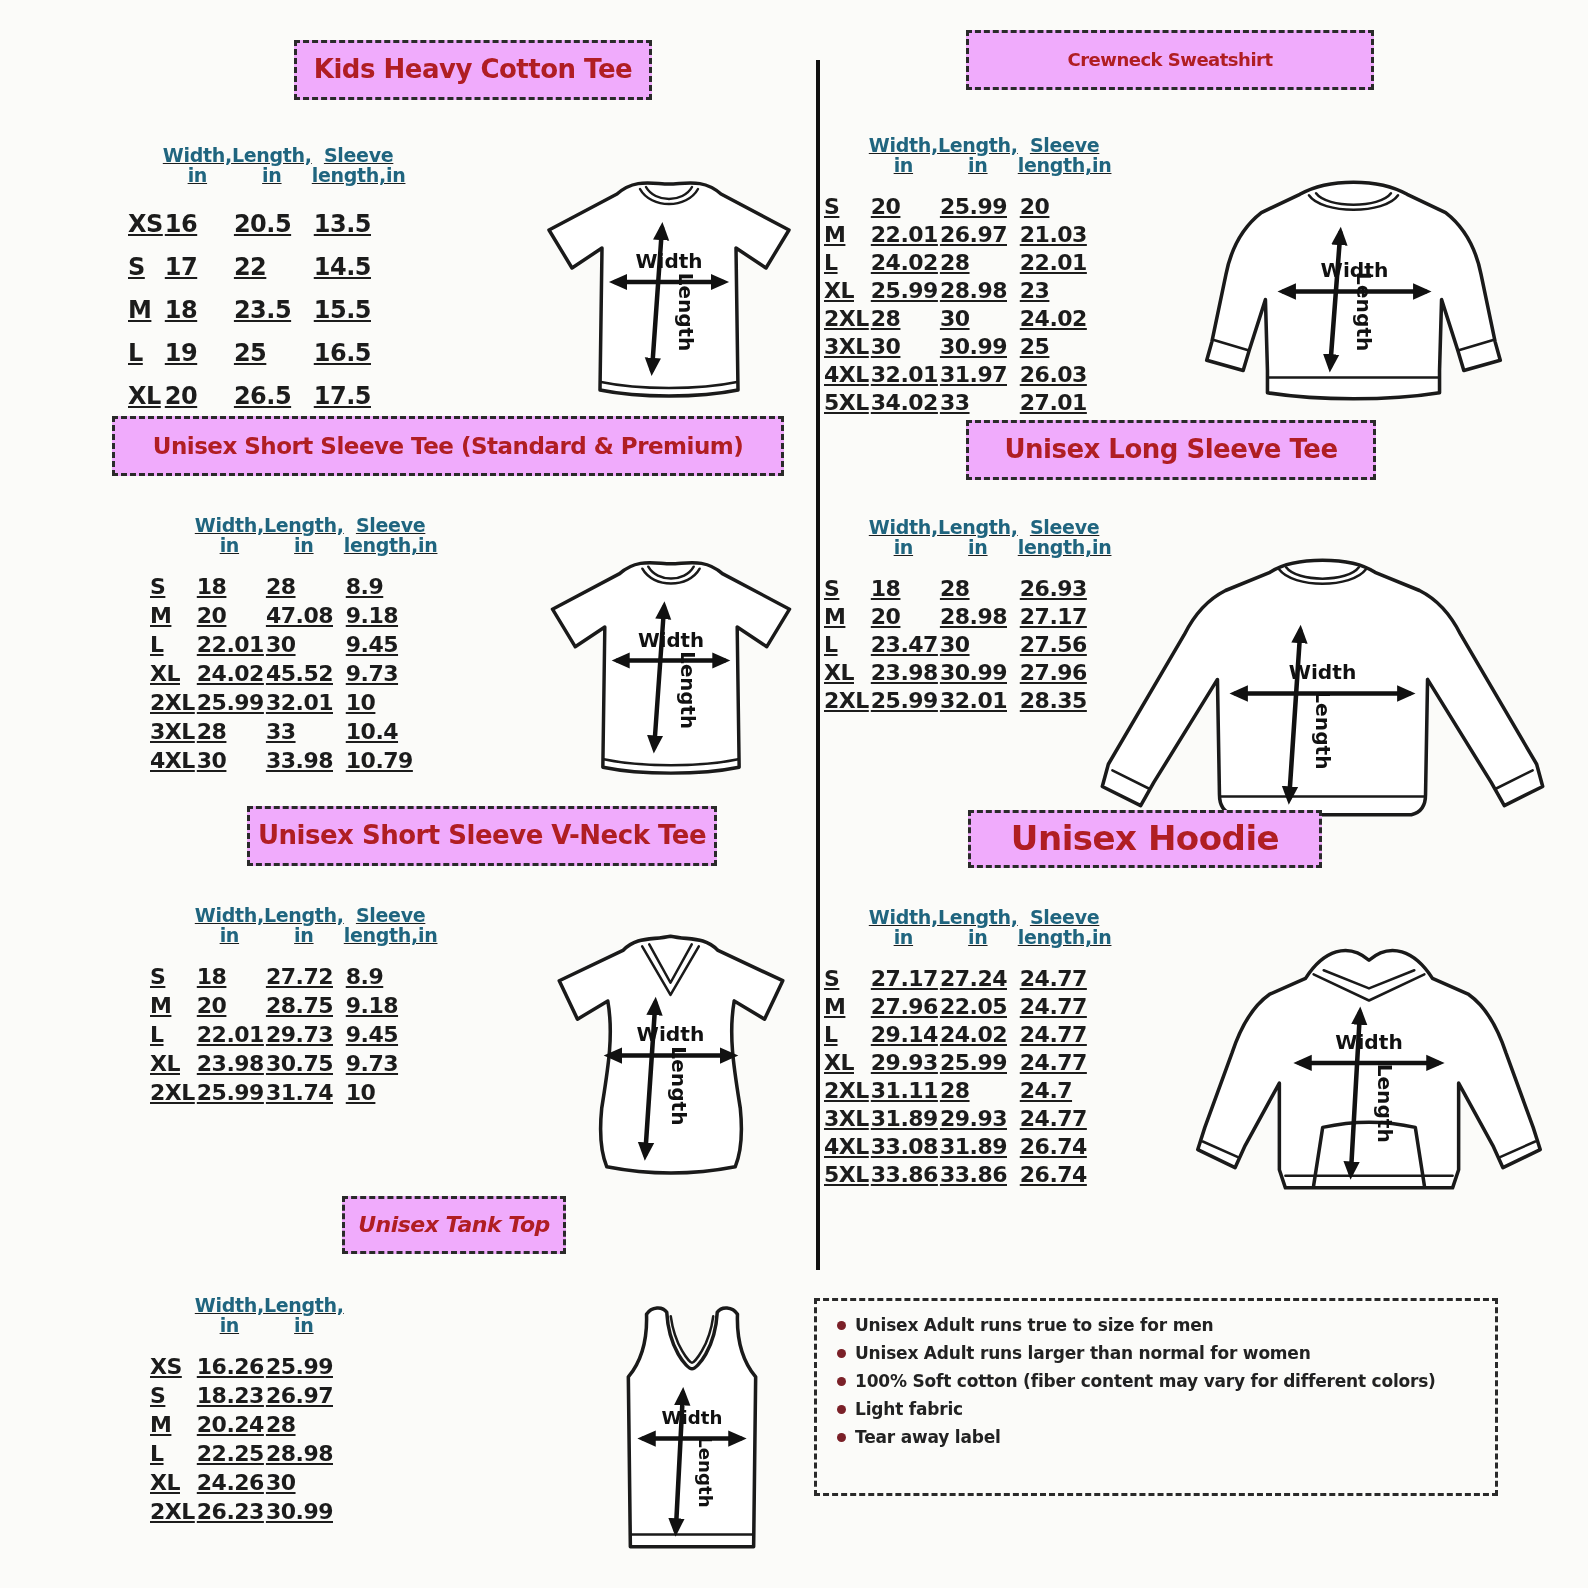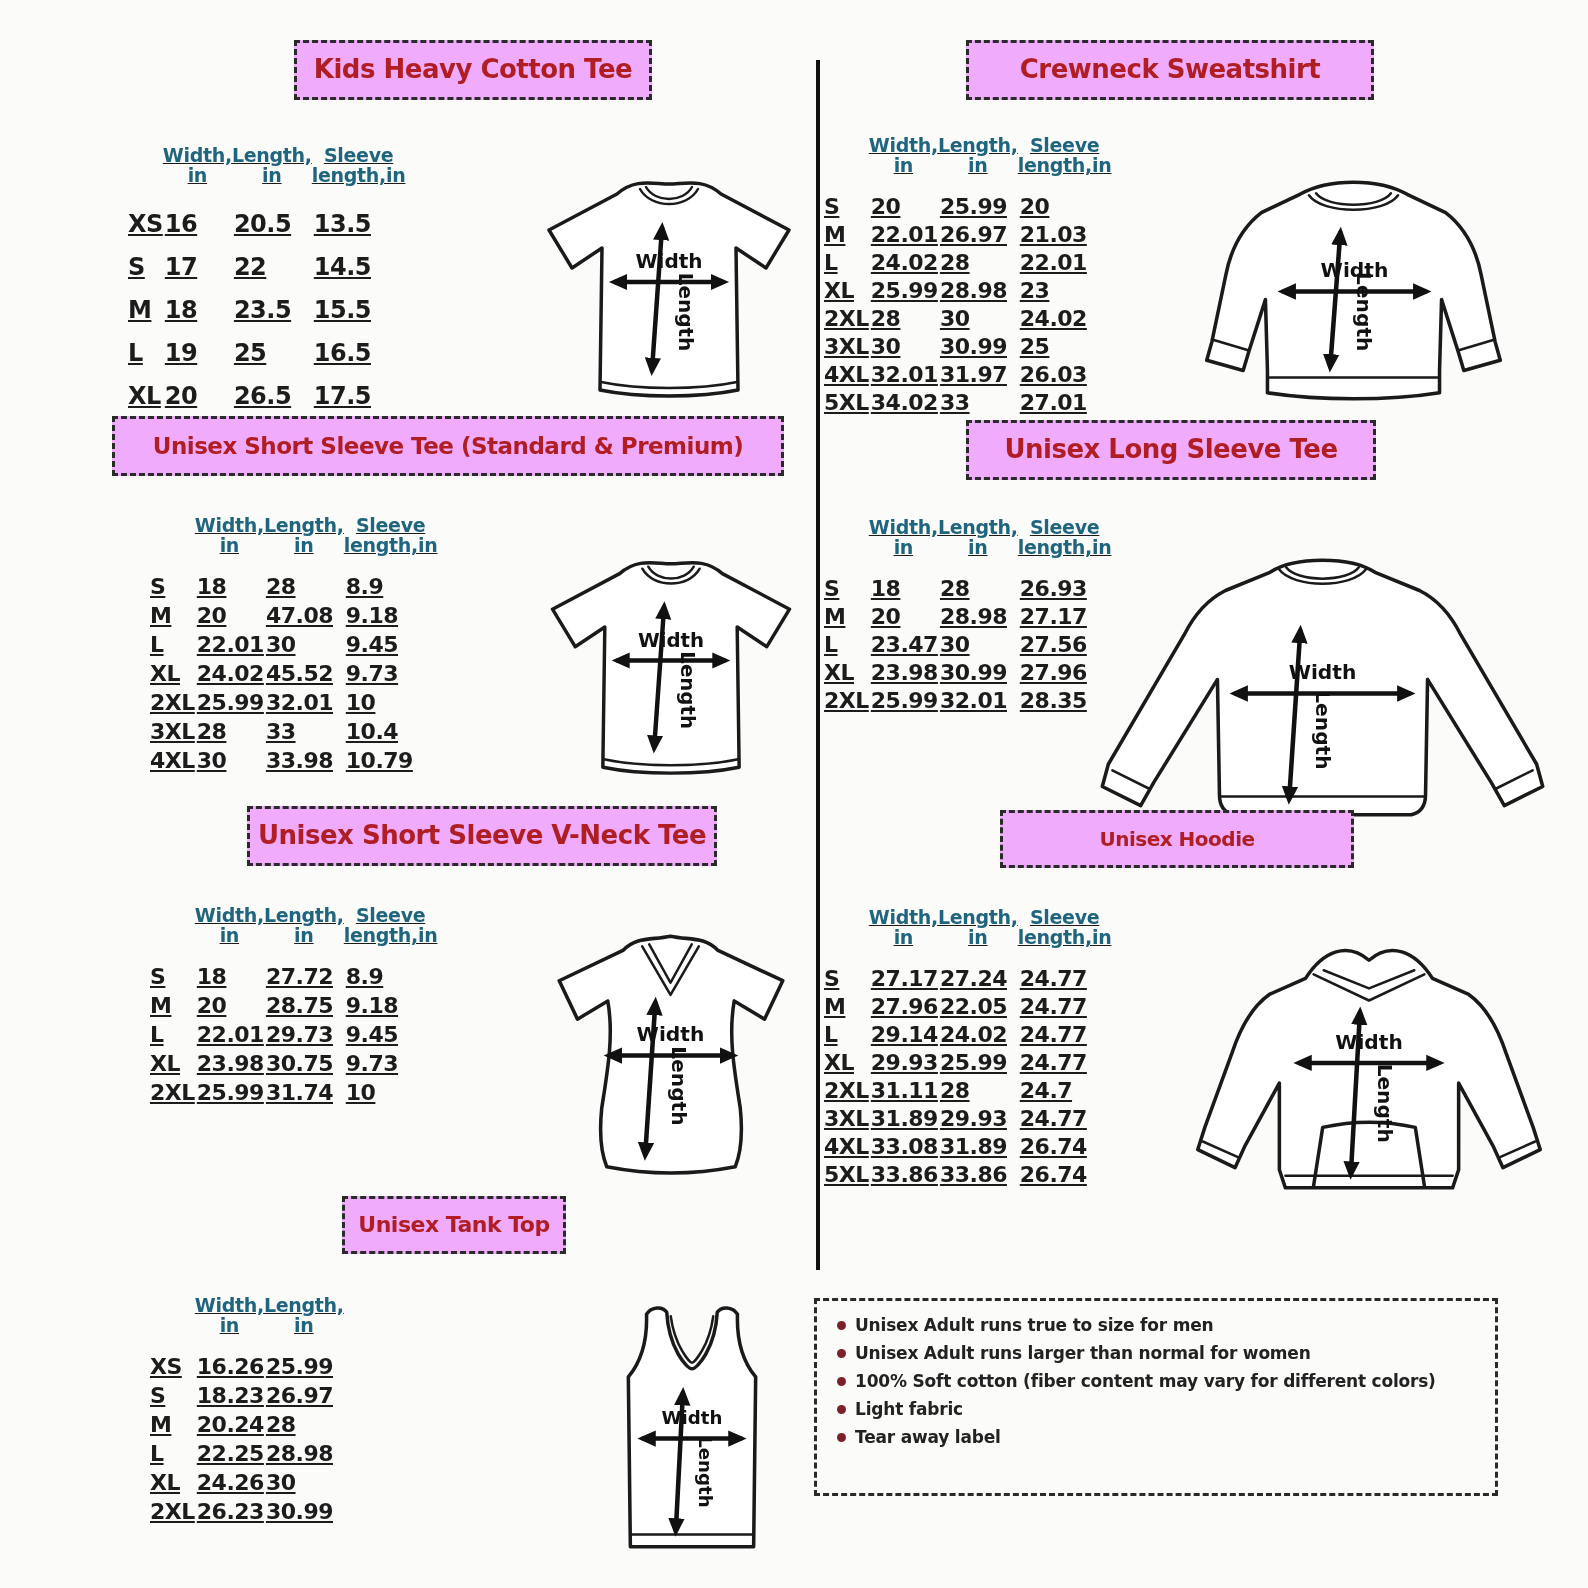--- a/index.html
+++ b/index.html
@@ -260,21 +260,21 @@
     <path class="seam" d="M99,30 L127,78 L155,30"></path>
     <path class="seam" d="M106,28 L127,66 L148,28"></path>
     <line class="arrow" x1="67" y1="138" x2="188" y2="138" marker-start="url(#aVN)" marker-end="url(#aVN)"></line>
     <line class="arrow" x1="112" y1="86" x2="102" y2="236" marker-start="url(#aVN)" marker-end="url(#aVN)"></line>
     <text x="127" y="124" text-anchor="middle">Width</text>
     <text transform="translate(128,168) rotate(90)" text-anchor="middle">Length</text>
   </svg>
 </div>
 
 <div class="abs" style="left:0;top:0;">
-  <div class="title-box abs" style="left:342px;top:1196px;width:218px;height:52px;font-size:22px;">Unisex Tank Top</div>
+  <div class="title-box abs" style="left:342px;top:1196px;width:218px;height:52px;font-size:22px;font-style:italic;">Unisex Tank Top</div>
   <table class="size-table t-sm abs" style="left:148px;top:1256px;">
     <colgroup>
         <col style="width:64px">
         <col style="width:110px">
         <col style="width:116px">
       </colgroup>
     <thead>
         <tr>
       <th></th>
       <th>Width, in</th>
@@ -324,21 +324,21 @@
     <path class="seam" d="M74,24 C78,54 93,70 95,70 C97,70 112,54 116,24"></path>
     <path class="seam" d="M34,240 L156,240"></path>
     <line class="arrow" x1="47" y1="145" x2="143" y2="145" marker-start="url(#aTK)" marker-end="url(#aTK)"></line>
     <line class="arrow" x1="86" y1="100" x2="79" y2="236" marker-start="url(#aTK)" marker-end="url(#aTK)"></line>
     <text x="95" y="131" text-anchor="middle" style="font-size:18px;">Width</text>
     <text transform="translate(102,178) rotate(90)" text-anchor="middle" style="font-size:18px;">Length</text>
   </svg>
 </div>
 
 <div class="abs" style="left:0;top:0;">
-  <div class="title-box abs" style="left:966px;top:40px;width:402px;height:54px;font-size:26px;">Crewneck Sweatshirt</div>
+  <div class="title-box abs" style="left:966px;top:30px;width:402px;height:54px;font-size:18px;">Crewneck Sweatshirt</div>
   <table class="size-table t-r abs" style="left:822px;top:100px;">
     <colgroup>
         <col style="width:58px">
         <col style="width:110px">
         <col style="width:112px">
         <col style="width:108px">
       </colgroup>
     <thead>
         <tr>
       <th></th>
@@ -480,21 +480,21 @@
     <path class="seam" d="M32,228 L68,246"></path>
     <path class="seam" d="M448,228 L412,246"></path>
     <line class="arrow" x1="154" y1="152" x2="326" y2="152" marker-start="url(#aLS)" marker-end="url(#aLS)"></line>
     <line class="arrow" x1="218" y1="90" x2="207" y2="256" marker-start="url(#aLS)" marker-end="url(#aLS)"></line>
     <text x="240" y="138" text-anchor="middle">Width</text>
     <text transform="translate(234,188) rotate(90)" text-anchor="middle">Length</text>
   </svg>
 </div>
 
 <div class="abs" style="left:0;top:0;">
-  <div class="title-box abs" style="left:1000px;top:810px;width:348px;height:52px;font-size:20px;">Unisex Hoodie</div>
+  <div class="title-box abs" style="left:968px;top:810px;width:348px;height:52px;font-size:34px;">Unisex Hoodie</div>
   <table class="size-table t-r abs" style="left:822px;top:872px;">
     <colgroup>
         <col style="width:58px">
         <col style="width:110px">
         <col style="width:112px">
         <col style="width:108px">
       </colgroup>
     <thead>
         <tr>
       <th></th>

